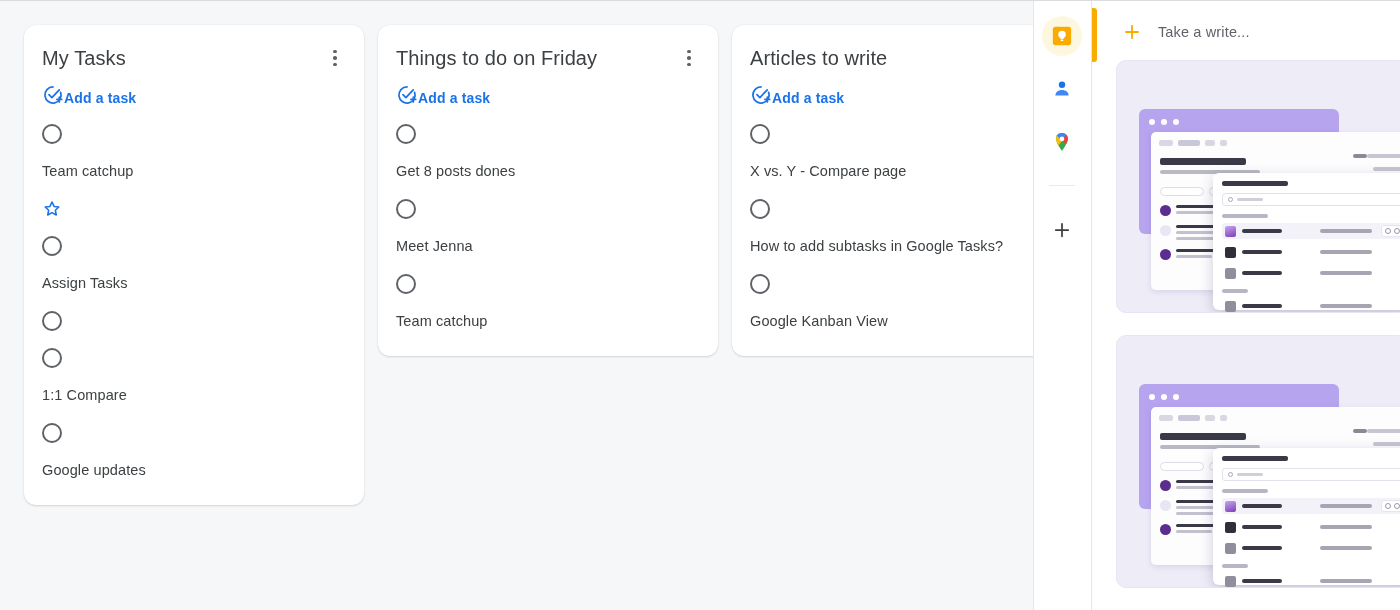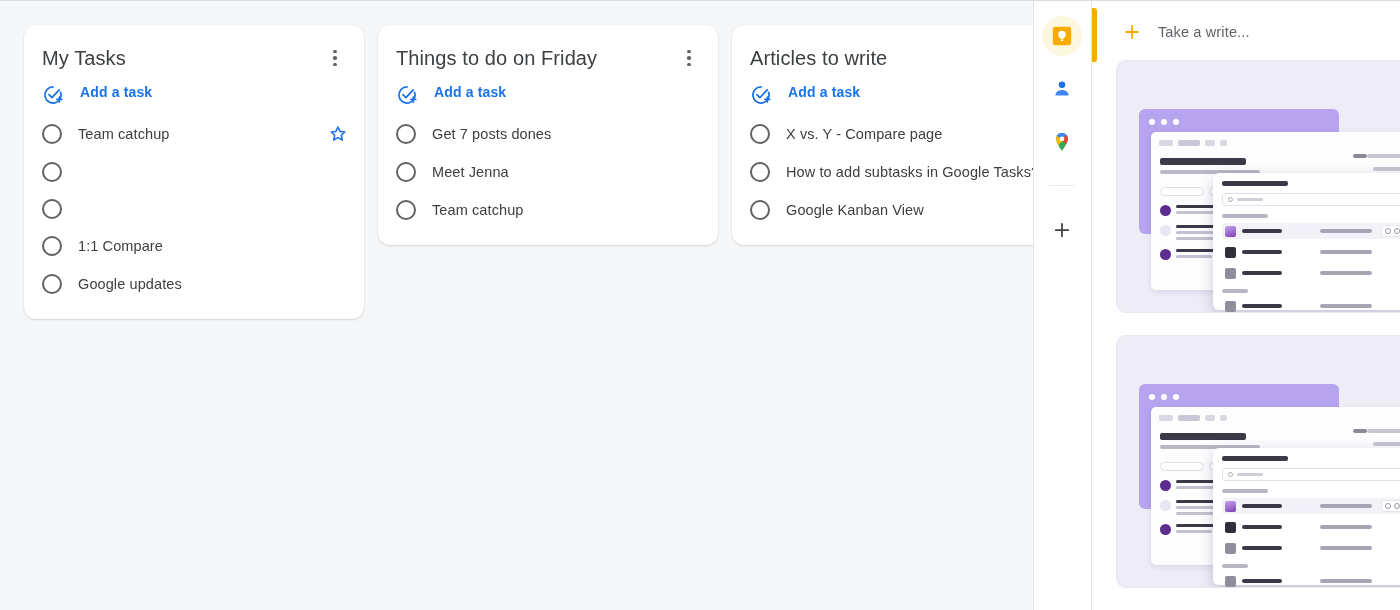--- a/index.html
+++ b/index.html
@@ -69,40 +69,40 @@
   }
   .kebab i {
     display: block;
     width: 3.5px; height: 3.5px;
     border-radius: 50%;
     background: #5f6368;
   }
 
   .add-row {
     display: flex;
-    align-items: flex-start;
-    gap: 16px;
+    align-items: flex-end;
     padding: 9px 18px 9px 18px;
     cursor: pointer;
   }
   .add-label {
     color: #1a73e8;
     font-size: 14px;
     font-weight: 700;
     letter-spacing: .15px;
   }
   .add-icon { width: 22px; height: 22px; flex:0 0 auto; display:block; }
 
   .task-row {
     display: flex;
     align-items: flex-start;
     gap: 16px;
     padding: 8px 16px 8px 18px;
     cursor: pointer;
     min-height: 36px;
+    flex-direction: column;
   }
   .cbox {
     width: 20px; height: 20px;
     border: 2px solid #5f6368;
     border-radius: 50%;
     flex: 0 0 auto;
     margin-top: 1px;
     cursor: pointer;
   }
   .task-text {
@@ -315,20 +315,21 @@
       </div>
       <div class="task-row">
         <span class="cbox"></span>
         <span class="task-text">Team catchup</span>
         <svg class="star" viewBox="0 0 24 24">
           <path d="M12 3.6l2.5 5.3 5.6.7-4.1 3.9 1.1 5.7L12 16.4 6.9 19.2l1.1-5.7L3.9 9.6l5.6-.7z" fill="none" stroke="#1a73e8" stroke-width="1.9" stroke-linejoin="round"></path>
         </svg>
       </div>
       <div class="task-row">
         <span class="cbox"></span>
+        <span class="task-text">Assign Tasks</span>
       </div>
       <div class="task-row">
         <span class="cbox"></span>
       </div>
       <div class="task-row">
         <span class="cbox"></span>
         <span class="task-text">1:1 Compare</span>
       </div>
       <div class="task-row">
         <span class="cbox"></span>
@@ -348,21 +349,21 @@
       <div class="add-row">
         <svg class="add-icon" viewBox="0 0 24 24">
           <path d="M12 3.2a8.8 8.8 0 1 0 8.3 5.9" fill="none" stroke="#1a73e8" stroke-width="1.9" stroke-linecap="round"></path>
           <path d="M7.6 11.6l3.2 3.2 8-8.4" fill="none" stroke="#1a73e8" stroke-width="1.9" stroke-linecap="round" stroke-linejoin="round"></path>
           <path d="M18.9 14.3v5.2M16.3 16.9h5.2" stroke="#1a73e8" stroke-width="1.9" stroke-linecap="round"></path>
         </svg>
         <span class="add-label">Add a task</span>
       </div>
       <div class="task-row">
         <span class="cbox"></span>
-        <span class="task-text">Get 7 posts dones</span>
+        <span class="task-text">Get 8 posts dones</span>
       </div>
       <div class="task-row">
         <span class="cbox"></span>
         <span class="task-text">Meet Jenna</span>
       </div>
       <div class="task-row">
         <span class="cbox"></span>
         <span class="task-text">Team catchup</span>
       </div>
     </div>

